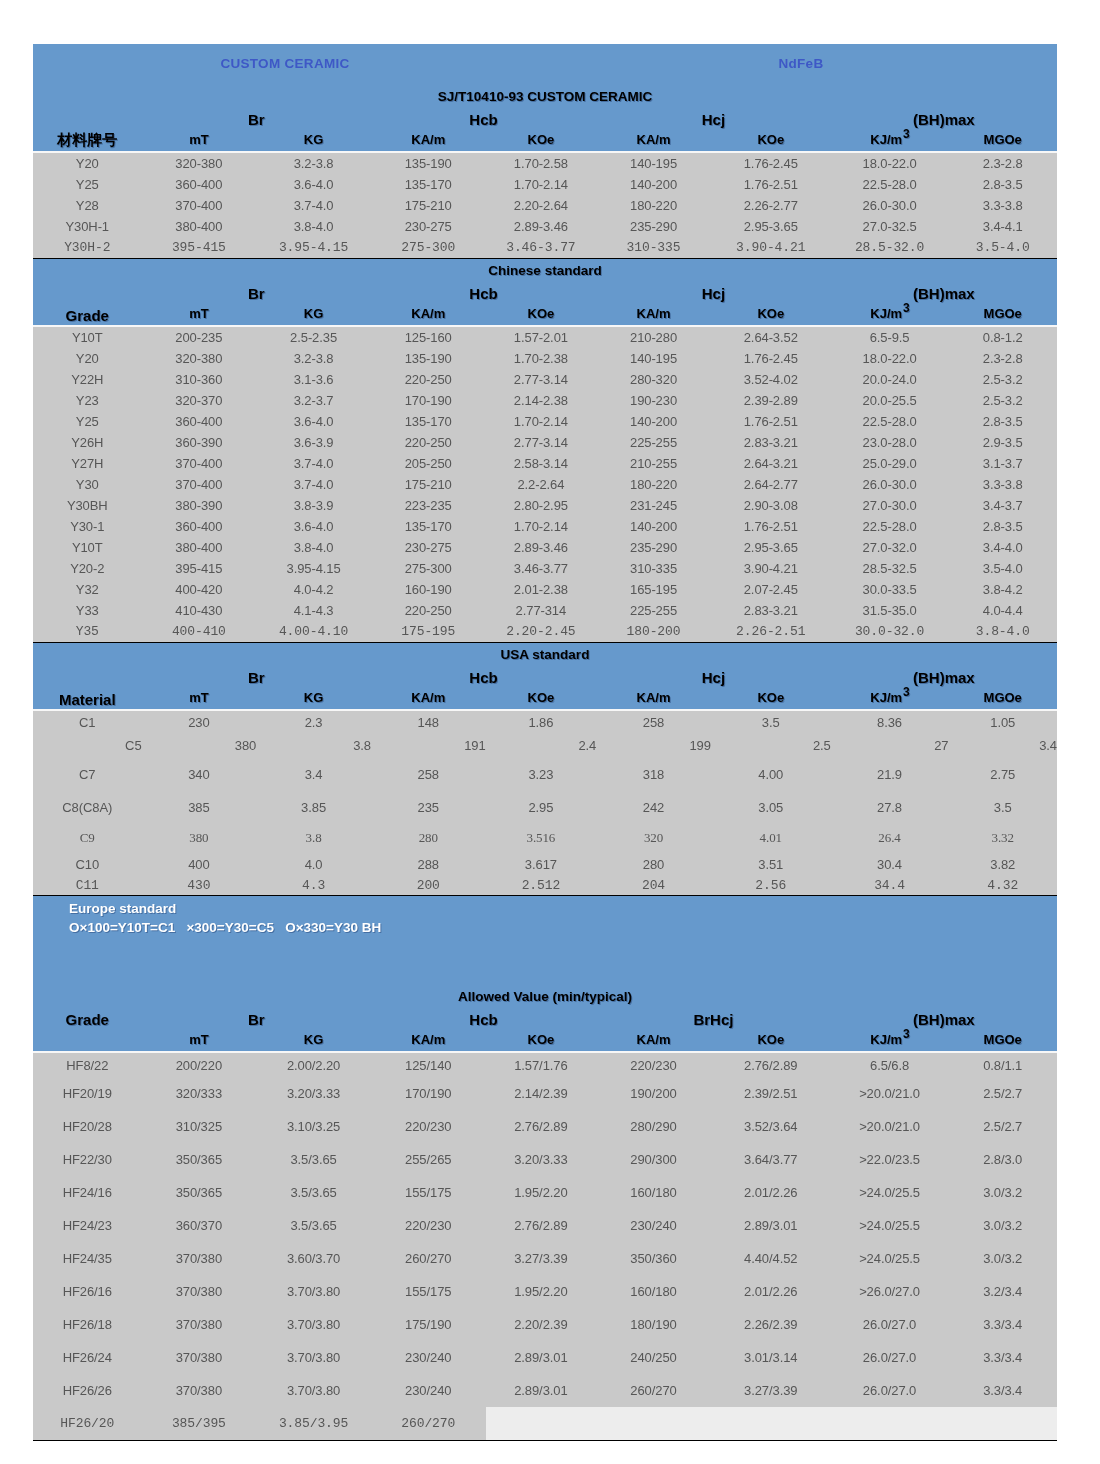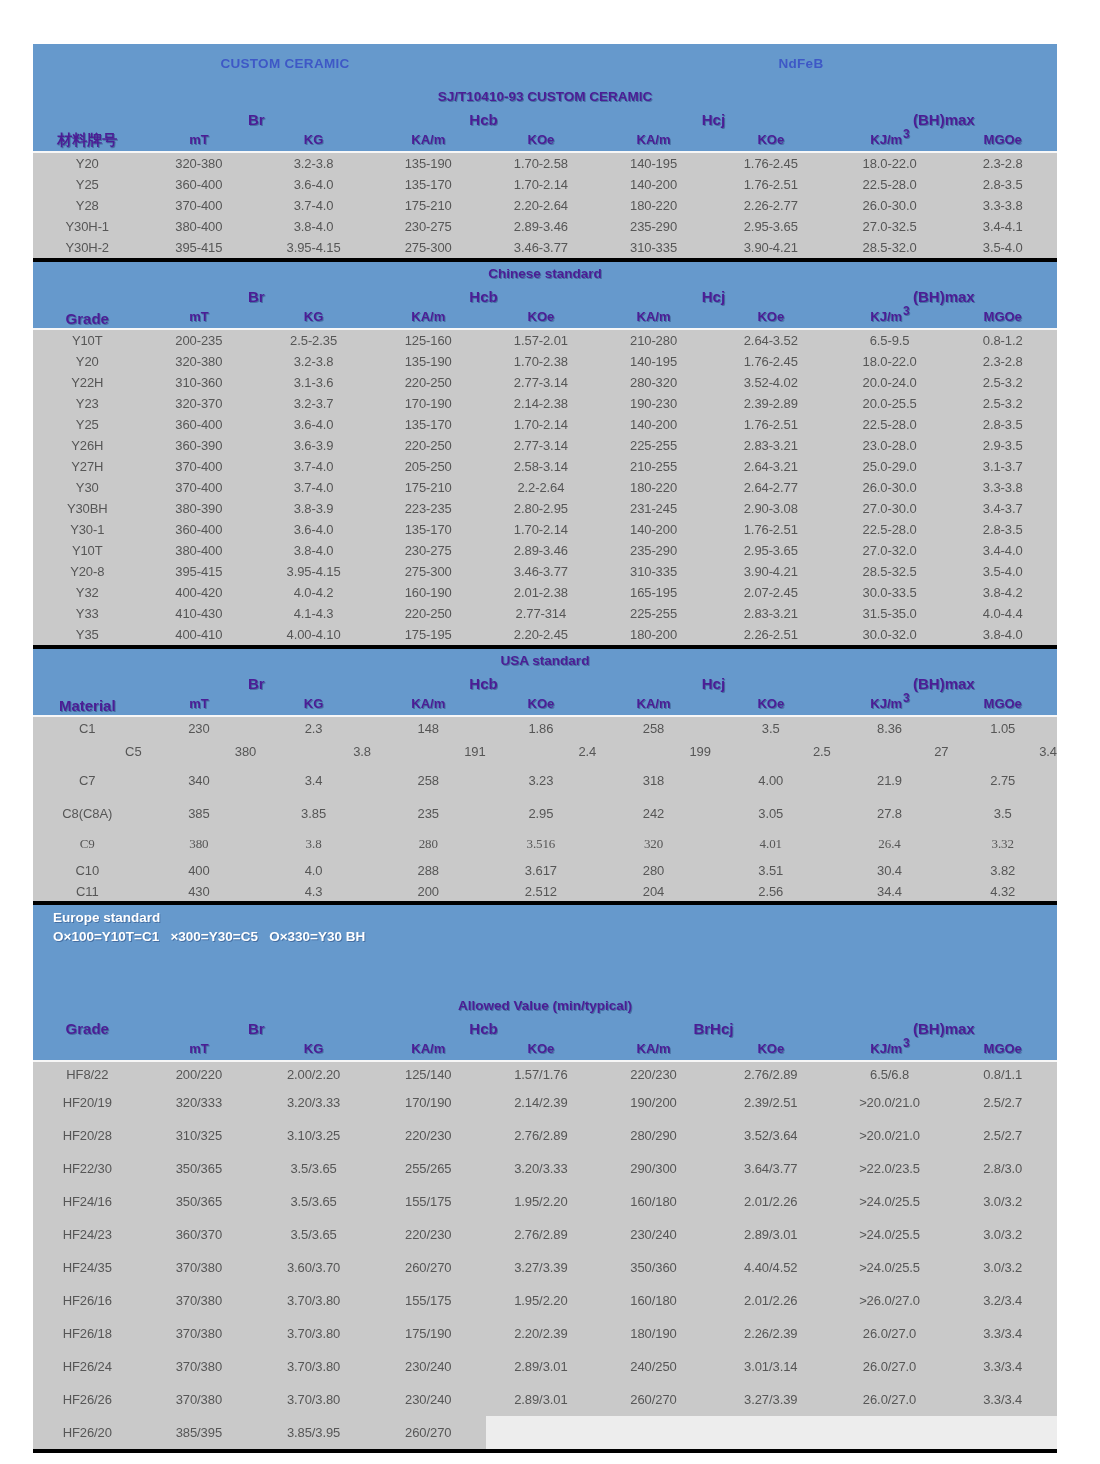--- a/index.html
+++ b/index.html
@@ -19,50 +19,50 @@
   table.std col:nth-child(1){width:10.6%;}
   table.std col:nth-child(2){width:11.2%;}
   table.std col:nth-child(3){width:11.2%;}
   table.std col:nth-child(4){width:11.2%;}
   table.std col:nth-child(5){width:10.8%;}
   table.std col:nth-child(6){width:11.2%;}
   table.std col:nth-child(7){width:11.7%;}
   table.std col:nth-child(8){width:11.5%;}
   table.std col:nth-child(9){width:10.6%;}
 
-  thead th{color:#4c1d95;font-weight:700;text-align:center;padding:0;
+  thead th{color:#000000;font-weight:700;text-align:center;padding:0;
            text-shadow:1px 1px 0 rgba(30,60,110,.45);}
   tr.title-row th{font-size:13.5px;height:23px;vertical-align:middle;}
   tr.group-row th{font-size:15px;height:20px;vertical-align:bottom;padding-bottom:1px;}
   tr.units-row th{font-size:13px;height:20px;vertical-align:middle;padding-bottom:2px;text-align:center;}
   th.label-th{vertical-align:middle;font-size:13px;}
   .allowed th.label-th{vertical-align:top;padding-top:3px;}
   .sup{font-size:12px;position:relative;top:-6px;left:1px;}
 
   tbody td{background:#c9c9c9;color:#565656;font-size:13px;text-align:center;
            vertical-align:middle;height:21px;padding:0;letter-spacing:-.1px;}
   tbody tr:first-child td{border-top:2px solid #f7f7f7;}
-  tbody tr:last-child td{border-bottom:4px solid #000000;}
+  tbody tr:last-child td{border-bottom:1px solid #000000;font-family:Liberation Mono, monospace;}
 
   
   .usa tbody tr:nth-child(1) td{height:22px;}
   .usa tbody tr:nth-child(2) td{height:24px;text-align:right;}
   .usa tbody tr:nth-child(3) td{height:34px;}
   .usa tbody tr:nth-child(4) td{height:32px;}
   .usa tbody tr:nth-child(5) td{height:30px;font-family:Liberation Serif, serif;}
   .usa tbody tr:nth-child(6) td{height:22px;}
   .usa tbody tr:nth-child(7) td{height:20px;}
 
   
   .allowed tbody td{height:33px;}
   .allowed tbody tr:first-child td{height:24px;}
   .allowed td.filler{background:#ededed;}
 
   
-  .europe{height:89px;padding:3px 20px 0;box-sizing:border-box;}
+  .europe{height:89px;padding:3px 20px 0;box-sizing:border-box;margin-left:16px;}
   .europe div{color:#ffffff;font-weight:700;font-size:13.5px;line-height:19px;
               white-space:pre-wrap;text-shadow:1px 1px 0 rgba(30,60,110,.45);}
 </style>
 </head>
 <body>
 
 <div class="canvas">
   <div class="sheet">
 
     <div class="topnav">
@@ -313,21 +313,21 @@
             <td>380-400</td>
             <td>3.8-4.0</td>
             <td>230-275</td>
             <td>2.89-3.46</td>
             <td>235-290</td>
             <td>2.95-3.65</td>
             <td>27.0-32.0</td>
             <td>3.4-4.0</td>
           </tr>
           <tr>
-            <td>Y20-8</td>
+            <td>Y20-2</td>
             <td>395-415</td>
             <td>3.95-4.15</td>
             <td>275-300</td>
             <td>3.46-3.77</td>
             <td>310-335</td>
             <td>3.90-4.21</td>
             <td>28.5-32.5</td>
             <td>3.5-4.0</td>
           </tr>
           <tr>

